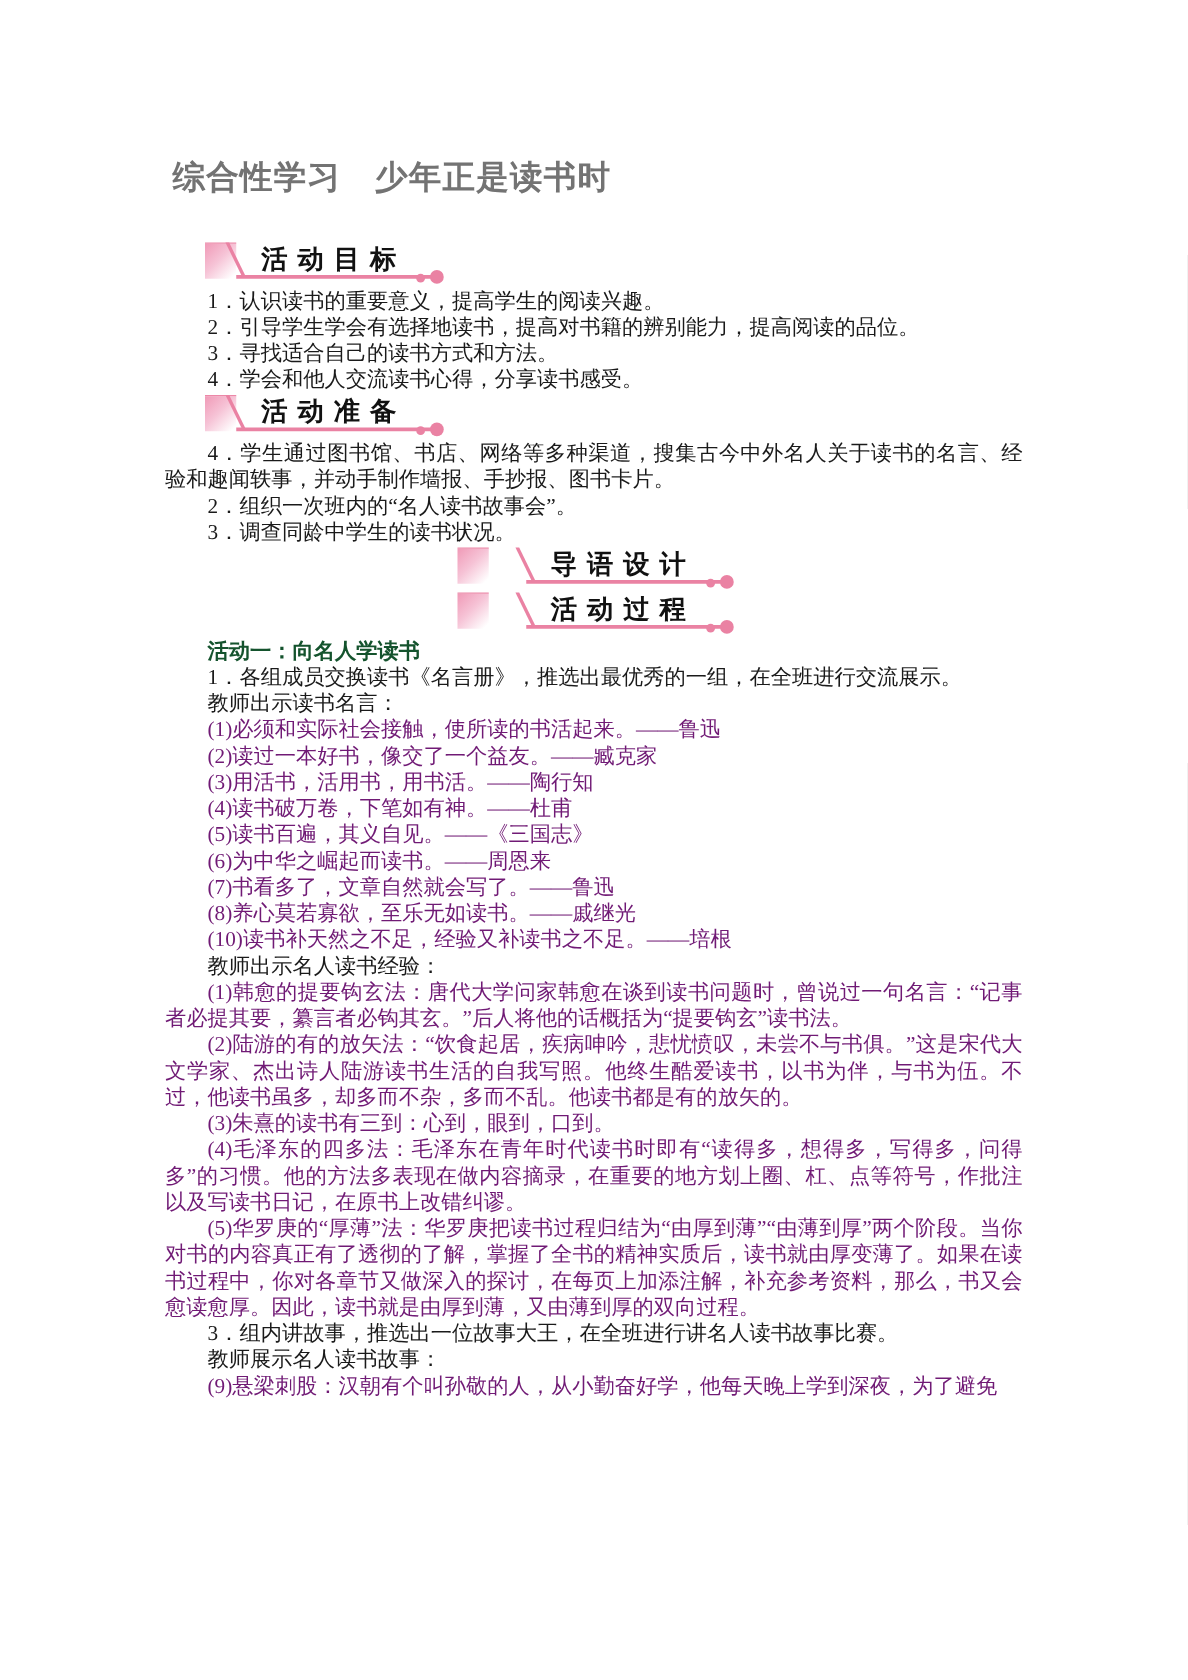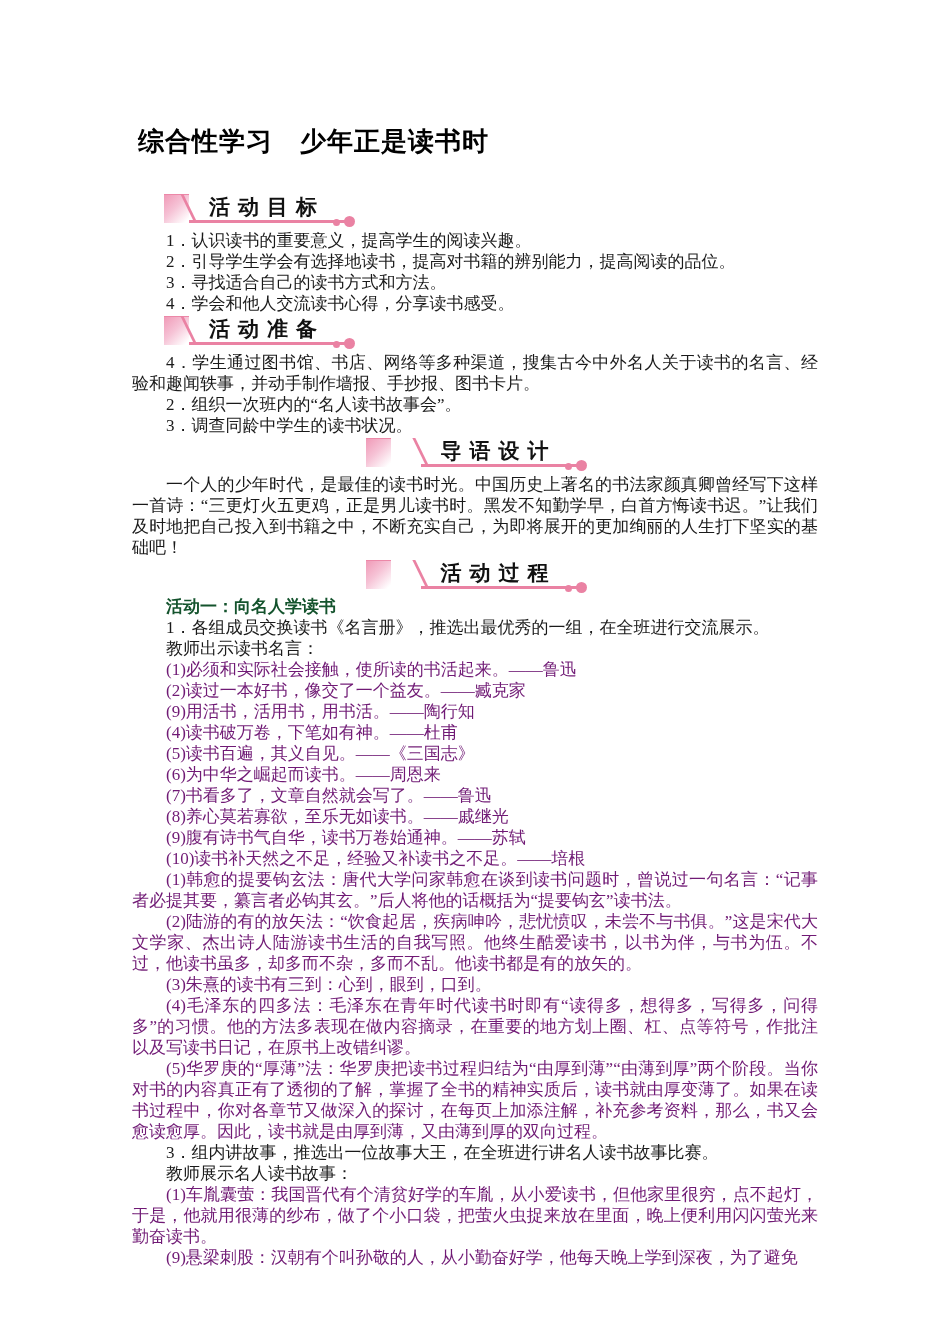--- a/index.html
+++ b/index.html
@@ -16,21 +16,21 @@
   }
   .content { margin:0 132px; width:686px; }
 
   h1.doc-title {
     margin:0 0 0 6px;
     font-family:"Liberation Sans","DejaVu Sans",sans-serif;
     font-weight:bold;
     font-size:26px;
     line-height:34px;
     letter-spacing:1px;
-    color:#000000;
+    color:#737373;
   }
 
   
   .banner {
     display:flex; align-items:stretch;
     width:fit-content;
     height:29px;
     margin:2px 0 7px 32px;
     position:relative;
   }
@@ -129,54 +129,52 @@
 
     <div class="banner centered">
       <span class="banner-sq"></span>
       <span class="banner-body">
         <span class="banner-diag"></span>
         <span class="banner-label">导语设计</span>
         <span class="banner-dot-s"></span>
         <span class="banner-dot-l"></span>
       </span>
     </div>
-    <p class="para">一个人的少年时代，是最佳的读书时光。中国历史上著名的书法家颜真卿曾经写下这样一首诗：“三更灯火五更鸡，正是男儿读书时。黑发不知勤学早，白首方悔读书迟。”让我们及时地把自己投入到书籍之中，不断充实自己，为即将展开的更加绚丽的人生打下坚实的基础吧！</p>
 
     <div class="banner centered">
       <span class="banner-sq"></span>
       <span class="banner-body">
         <span class="banner-diag"></span>
         <span class="banner-label">活动过程</span>
         <span class="banner-dot-s"></span>
         <span class="banner-dot-l"></span>
       </span>
     </div>
 
     <p class="subtitle">活动一：向名人学读书</p>
     <p class="para">1．各组成员交换读书《名言册》，推选出最优秀的一组，在全班进行交流展示。</p>
     <p class="para">教师出示读书名言：</p>
 
     <p class="para kai">(1)必须和实际社会接触，使所读的书活起来。——鲁迅</p>
     <p class="para kai">(2)读过一本好书，像交了一个益友。——臧克家</p>
-    <p class="para kai">(9)用活书，活用书，用书活。——陶行知</p>
+    <p class="para kai">(3)用活书，活用书，用书活。——陶行知</p>
     <p class="para kai">(4)读书破万卷，下笔如有神。——杜甫</p>
     <p class="para kai">(5)读书百遍，其义自见。——《三国志》</p>
     <p class="para kai">(6)为中华之崛起而读书。——周恩来</p>
     <p class="para kai">(7)书看多了，文章自然就会写了。——鲁迅</p>
     <p class="para kai">(8)养心莫若寡欲，至乐无如读书。——戚继光</p>
-    <p class="para kai">(9)腹有诗书气自华，读书万卷始通神。——苏轼</p>
     <p class="para kai">(10)读书补天然之不足，经验又补读书之不足。——培根</p>
 
+    <p class="para">教师出示名人读书经验：</p>
 
     <p class="para kai">(1)韩愈的提要钩玄法：唐代大学问家韩愈在谈到读书问题时，曾说过一句名言：“记事者必提其要，纂言者必钩其玄。”后人将他的话概括为“提要钩玄”读书法。</p>
     <p class="para kai">(2)陆游的有的放矢法：“饮食起居，疾病呻吟，悲忧愤叹，未尝不与书俱。”这是宋代大文学家、杰出诗人陆游读书生活的自我写照。他终生酷爱读书，以书为伴，与书为伍。不过，他读书虽多，却多而不杂，多而不乱。他读书都是有的放矢的。</p>
     <p class="para kai">(3)朱熹的读书有三到：心到，眼到，口到。</p>
     <p class="para kai">(4)毛泽东的四多法：毛泽东在青年时代读书时即有“读得多，想得多，写得多，问得多”的习惯。他的方法多表现在做内容摘录，在重要的地方划上圈、杠、点等符号，作批注以及写读书日记，在原书上改错纠谬。</p>
     <p class="para kai">(5)华罗庚的“厚薄”法：华罗庚把读书过程归结为“由厚到薄”“由薄到厚”两个阶段。当你对书的内容真正有了透彻的了解，掌握了全书的精神实质后，读书就由厚变薄了。如果在读书过程中，你对各章节又做深入的探讨，在每页上加添注解，补充参考资料，那么，书又会愈读愈厚。因此，读书就是由厚到薄，又由薄到厚的双向过程。</p>
 
     <p class="para">3．组内讲故事，推选出一位故事大王，在全班进行讲名人读书故事比赛。</p>
     <p class="para">教师展示名人读书故事：</p>
 
-    <p class="para kai">(1)车胤囊萤：我国晋代有个清贫好学的车胤，从小爱读书，但他家里很穷，点不起灯，于是，他就用很薄的纱布，做了个小口袋，把萤火虫捉来放在里面，晚上便利用闪闪萤光来勤奋读书。</p>
     <p class="para kai">(9)悬梁刺股：汉朝有个叫孙敬的人，从小勤奋好学，他每天晚上学到深夜，为了避免</p>
 
   </div>
 </div>
 
 </body></html>

